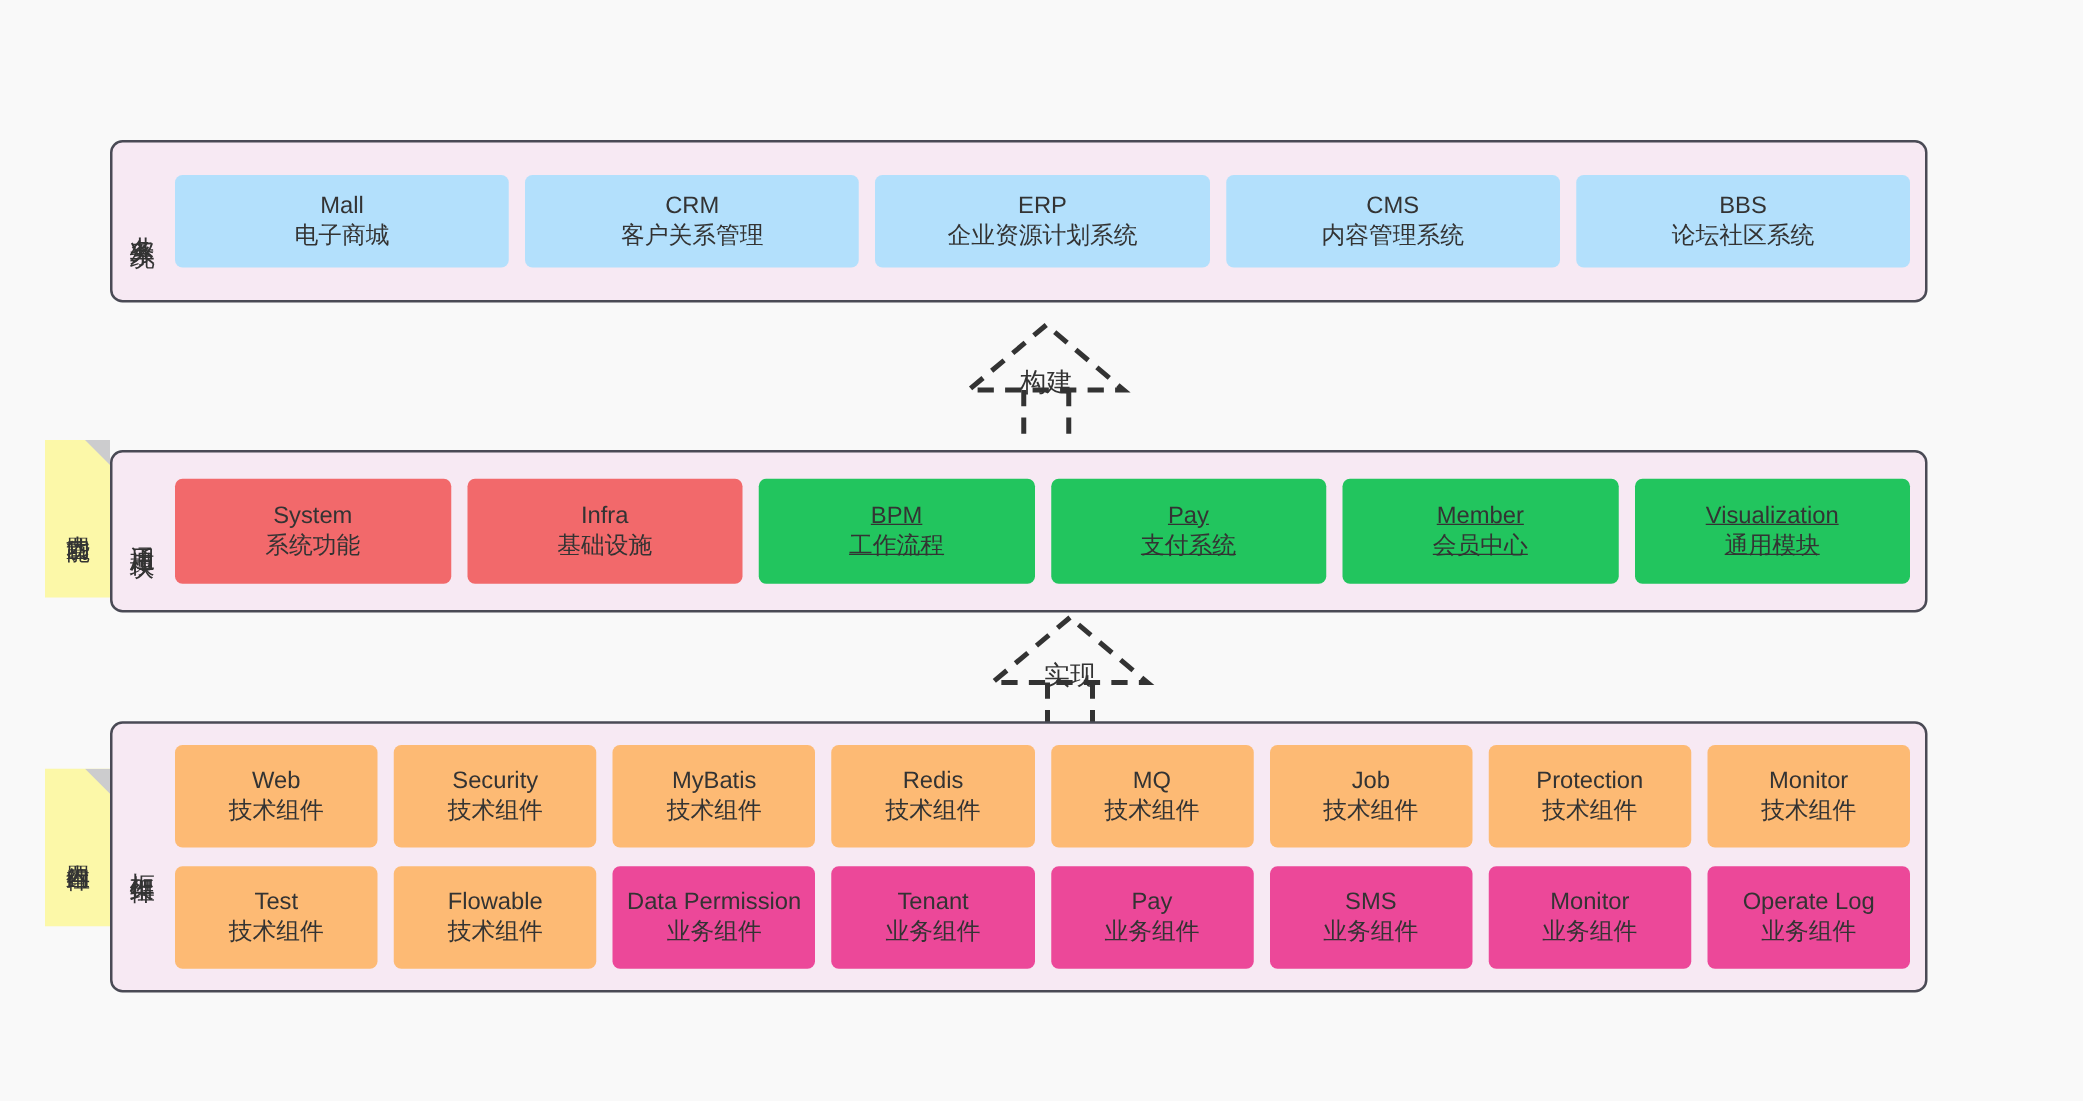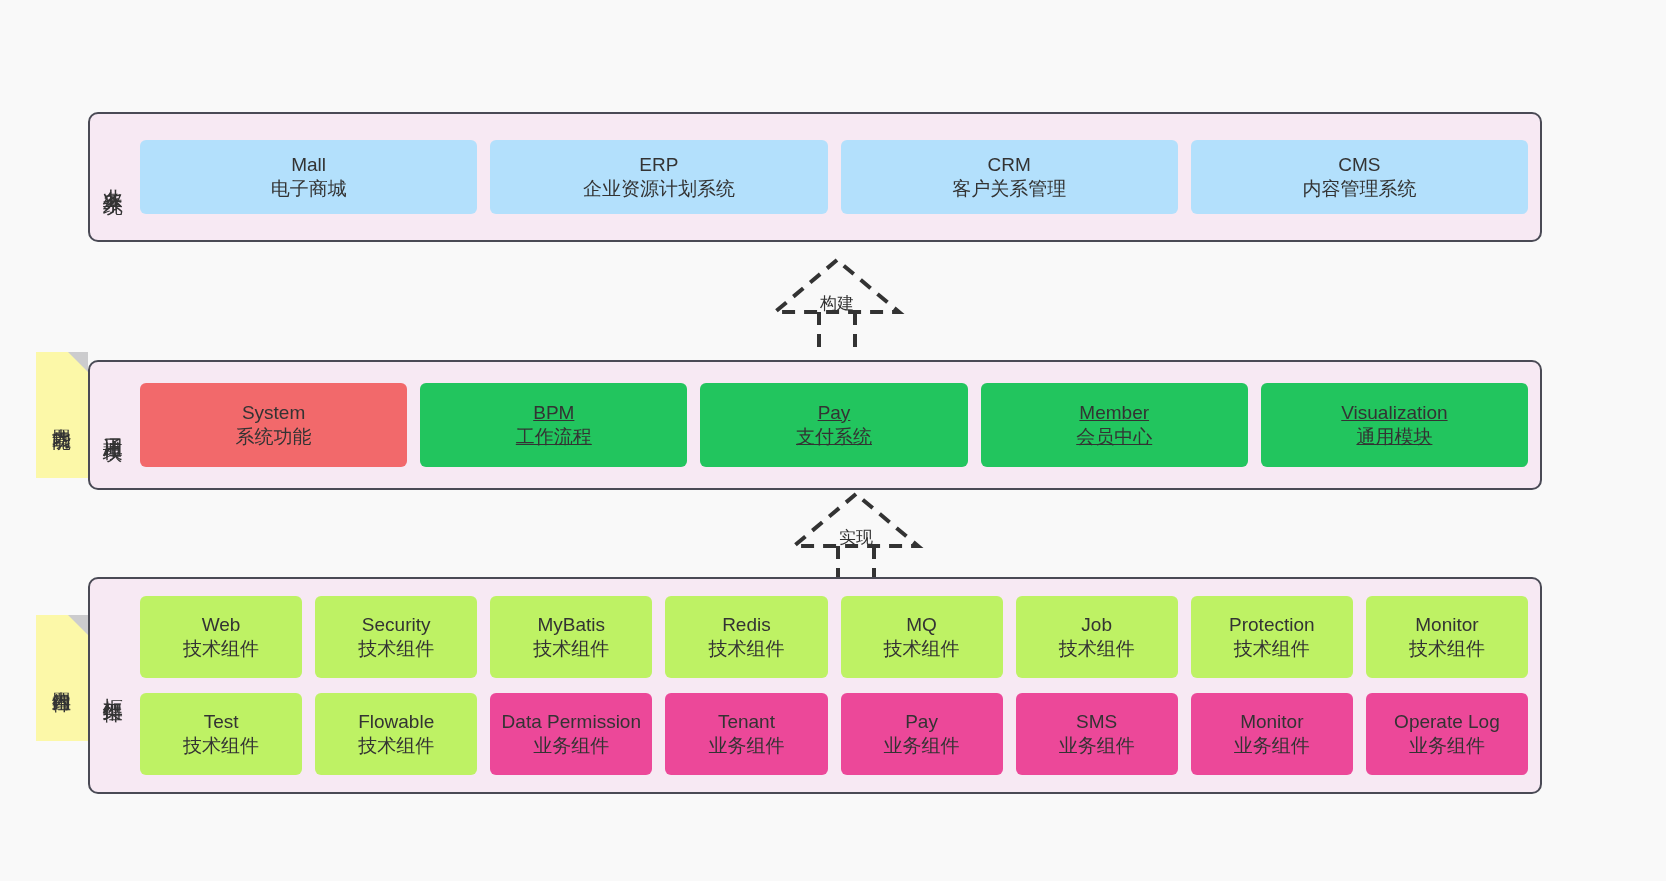--- a/index.html
+++ b/index.html
@@ -79,21 +79,21 @@
     padding: 4px 6px;
     user-select: none;
   }
   .cell .en { display: block; }
   .cell .cn { display: block; }
 
   
   .c-blue       { background: #b3e0fc; }
   .c-red        { background: #f2696b; }
   .c-pink       { background: #22c55e; text-decoration: underline; }
-  .c-green      { background: #bef264; }
+  .c-green      { background: #fdba74; }
   .c-greenlight { background: #ec4899; }
 
   
   #layer-business { left: 88px;  top: 112px; width: 1454px; height: 130px; }
   #layer-common   { left: 88px;  top: 360px; width: 1454px; height: 130px; }
   #layer-frame    { left: 88px;  top: 577px; width: 1454px; height: 217px; }
 
   #layer-business .row { height: 74px; }
   #layer-common   .row { height: 84px; }
   #layer-frame    .row { height: 82px; }
@@ -141,51 +141,55 @@
   #arrow-realize { left: 776px; top: 488px; }
 
   .arrow svg { display: block; overflow: visible; }
 
   .arrow-label {
     position: absolute;
     left: 0;
     right: 0;
     top: 38px;
     text-align: center;
-    font-size: 17px;
+    font-size: 21px;
     color: #333333;
     background: transparent;
     user-select: none;
     pointer-events: none;
   }
 </style>
 </head>
 <body>
 
 <div class="canvas">
 
   <div class="layer" id="layer-business">
     <div class="layer-title">业务系统</div>
     <div class="layer-body">
       <div class="row">
         <div class="cell c-blue">
           <span class="en">Mall</span>
           <span class="cn">电子商城</span>
         </div>
         <div class="cell c-blue">
+          <span class="en">CRM</span>
+          <span class="cn">客户关系管理</span>
+        </div>
+        <div class="cell c-blue">
           <span class="en">ERP</span>
           <span class="cn">企业资源计划系统</span>
         </div>
         <div class="cell c-blue">
-          <span class="en">CRM</span>
-          <span class="cn">客户关系管理</span>
-        </div>
-        <div class="cell c-blue">
           <span class="en">CMS</span>
           <span class="cn">内容管理系统</span>
+        </div>
+        <div class="cell c-blue">
+          <span class="en">BBS</span>
+          <span class="cn">论坛社区系统</span>
         </div>
       </div>
     </div>
   </div>
 
   <div class="arrow" id="arrow-build">
     <svg width="160" height="100" viewBox="0 0 160 100" aria-hidden="true">
 
       <path d="M80 6 L18 58 L142 58 Z" fill="none" stroke="#333333" stroke-width="4" stroke-dasharray="13 9" stroke-linecap="butt" stroke-linejoin="miter"></path>
 
@@ -200,20 +204,24 @@
   </div>
 
   <div class="layer" id="layer-common">
     <div class="layer-title">通用模块</div>
     <div class="layer-body">
       <div class="row">
         <div class="cell c-red">
           <span class="en">System</span>
           <span class="cn">系统功能</span>
         </div>
+        <div class="cell c-red">
+          <span class="en">Infra</span>
+          <span class="cn">基础设施</span>
+        </div>
         <div class="cell c-pink">
           <span class="en">BPM</span>
           <span class="cn">工作流程</span>
         </div>
         <div class="cell c-pink">
           <span class="en">Pay</span>
           <span class="cn">支付系统</span>
         </div>
         <div class="cell c-pink">
           <span class="en">Member</span>

